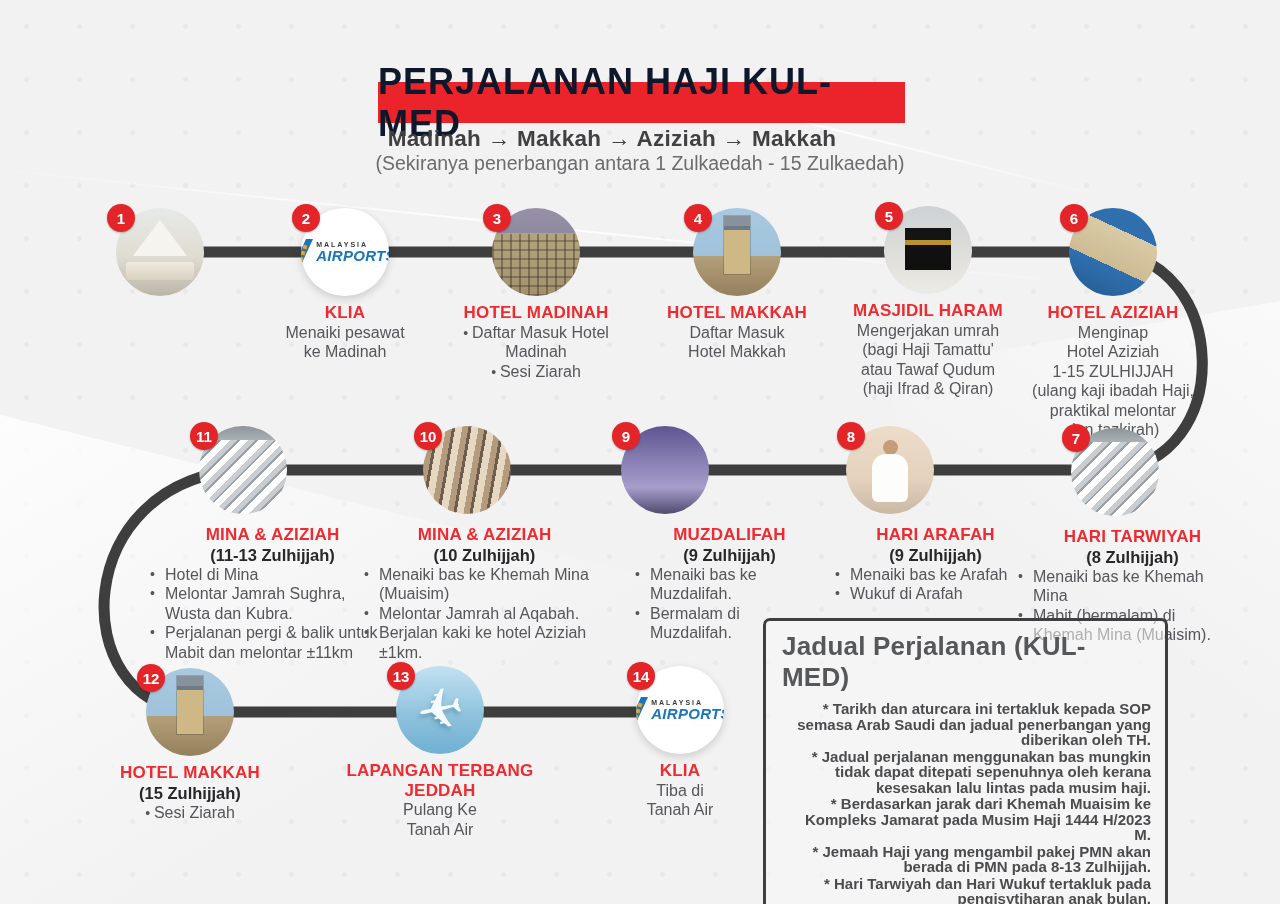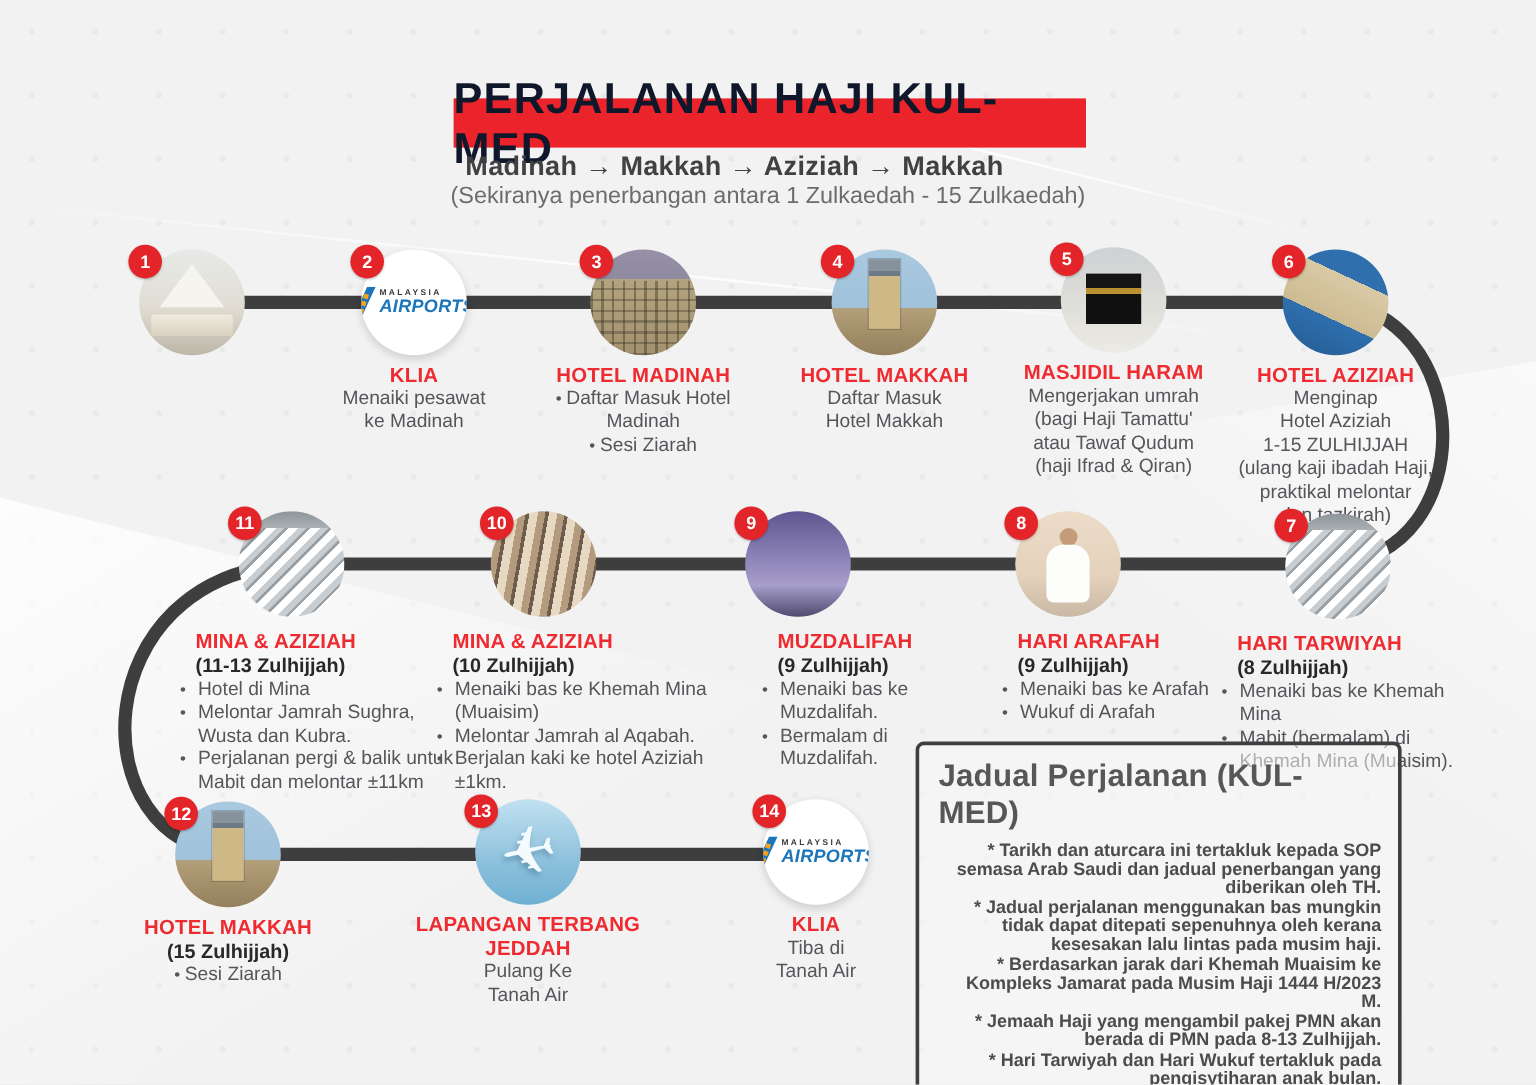--- a/index.html
+++ b/index.html
@@ -40,37 +40,37 @@
     background:#e32529;color:#fff;font-weight:bold;font-size:15px;
     display:flex;align-items:center;justify-content:center;z-index:3;
     box-shadow:0 1px 2px rgba(0,0,0,.25);}
   .txt{margin-top:7px;}
   .c .photo{margin:0 auto;}
   .c .txt{text-align:center;}
   .t-red{color:#ee2b30;font-weight:bold;font-size:17px;line-height:1.15;letter-spacing:.2px;}
   .t-sub{color:#28282a;font-weight:bold;font-size:16.5px;line-height:1.15;margin-top:1px;}
   .t-body{color:#55565a;font-size:16px;line-height:1.22;}
   .row2 .txt{margin-top:11px;}
-  .row2 .t-red,.row2 .t-sub{padding-left:15px;}
+  .row2 .t-red,.row2 .t-sub{padding-left:15px;text-align:center;}
   .bullet{position:relative;padding-left:17px;color:#55565a;font-size:16px;line-height:1.22;}
   .bullet::before{content:"•";position:absolute;left:2px;top:1px;font-size:14px;color:#55565a;}
   .bullet-c{color:#55565a;font-size:16px;line-height:1.22;}
   .bullet-c::before{content:"• ";font-size:14px;}
 
   
   .st1{left:65px;top:208px;width:190px;}
   .st2{left:250px;top:208px;width:190px;}
   .st3{left:446px;top:208px;width:180px;}
   .st4{left:647px;top:208px;width:180px;}
   .st5{left:833px;top:206px;width:190px;}
   .st6{left:1015px;top:208px;width:196px;}
   .st7{left:1016px;top:428px;width:218px;}  .st7 .photo{margin-left:55px;}
   .st8{left:833px;top:426px;width:190px;}   .st8 .photo{margin-left:13px;}
   .st9{left:633px;top:426px;width:178px;}   .st9 .photo{margin-left:-12px;}
-  .st10{left:362px;top:426px;width:230px;}  .st10 .photo{margin-left:47px;}
+  .st10{left:362px;top:426px;width:230px;}  .st10 .photo{margin-left:61px;}
   .st11{left:148px;top:426px;width:234px;}  .st11 .photo{margin-left:51px;}
   .st12{left:95px;top:668px;width:190px;}
   .st13{left:325px;top:666px;width:230px;}
   .st14{left:605px;top:666px;width:150px;}
 
   
   .p1{background:linear-gradient(180deg,#e7eae8 0%,#e0dcd2 55%,#bcb6a8 100%);}
   .p1::before{content:"";position:absolute;left:50%;top:12px;transform:translateX(-50%);
     width:0;height:0;border-left:27px solid transparent;border-right:27px solid transparent;
     border-bottom:36px solid #f6f4ee;}

